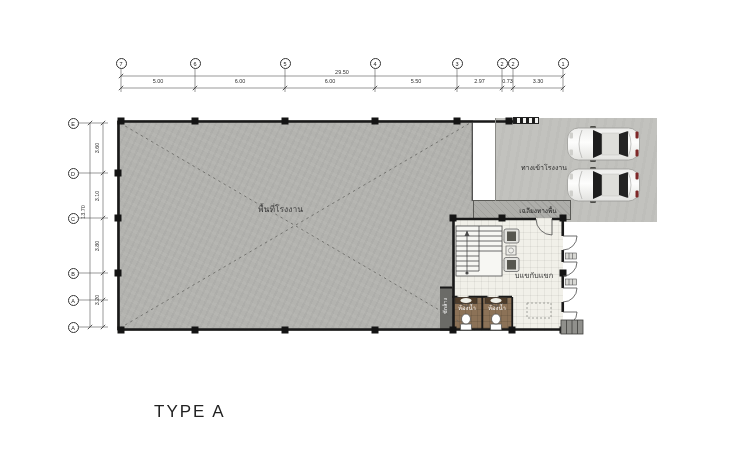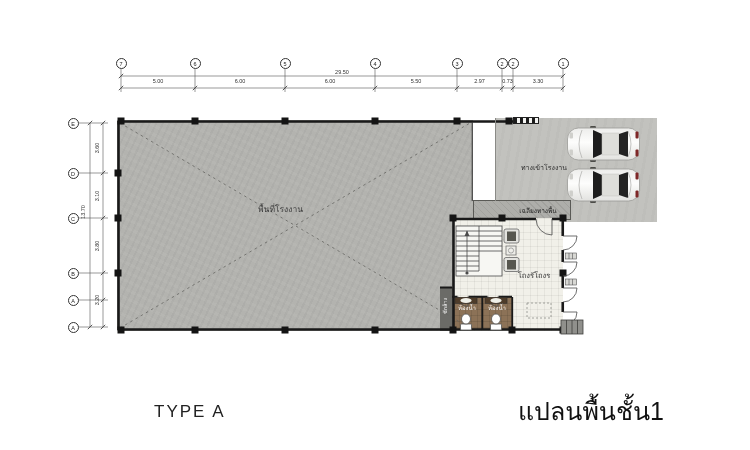--- a/index.html
+++ b/index.html
@@ -192,21 +192,21 @@
       <path d="M566.5,320 V334 M572,320 V334 M577.5,320 V334" fill="none"></path>
     </g>
 
     <use href="#car" x="567" y="127.5"></use>
     <use href="#car" x="567" y="168.5"></use>
   </svg>
 
   <div class="lbl factory-lbl" style="left:276px;top:209px;padding-left:9px;">พื้นที่โรงงาน</div>
   <div class="lbl entrance-lbl" style="left:544px;top:167px;">ทางเข้าโรงงาน</div>
   <div class="lbl porch-lbl" style="left:538px;top:211px;">เฉลียงทางพื้น</div>
-  <div class="lbl hall-lbl" style="left:534px;top:276px;">โถงรัโถงร</div>
+  <div class="lbl hall-lbl" style="left:534px;top:276px;">บแขกับแขก</div>
   <div class="lbl bath-lbl" style="left:467px;top:308px;">ห้องน้ำ</div>
   <div class="lbl bath-lbl" style="left:497px;top:308px;">ห้องน้ำ</div>
   <div class="lbl service-lbl rot" style="left:446px;top:306px;">ซักล้าง</div>
 
   <div id="grid-layer">
       <div class="bub" style="left: 115.5px; top: 57.5px;">7</div>
       <div class="bub" style="left: 189.5px; top: 57.5px;">6</div>
       <div class="bub" style="left: 279.5px; top: 57.5px;">5</div>
       <div class="bub" style="left: 369.5px; top: 57.5px;">4</div>
       <div class="bub" style="left: 451.5px; top: 57.5px;">3</div>
@@ -228,14 +228,13 @@
       <div class="bub" style="left: 67.5px; top: 294.5px;">A</div>
       <div class="bub" style="left: 67.5px; top: 321.5px;">A</div>
       <div class="dim rot" style="left: 98px; top: 148px;">3.60</div>
       <div class="dim rot" style="left: 98px; top: 195.5px;">3.10</div>
       <div class="dim rot" style="left: 98px; top: 245.5px;">3.80</div>
       <div class="dim rot" style="left: 98px; top: 300px;">3.20</div>
       <div class="dim rot" style="left: 84px; top: 212px;">13.70</div>
     </div>
 
   <div class="type-title">TYPE A</div>
-  <div class="plan-title">แปลนพื้นชั้น1</div>
 </div>
 
 </body></html>

